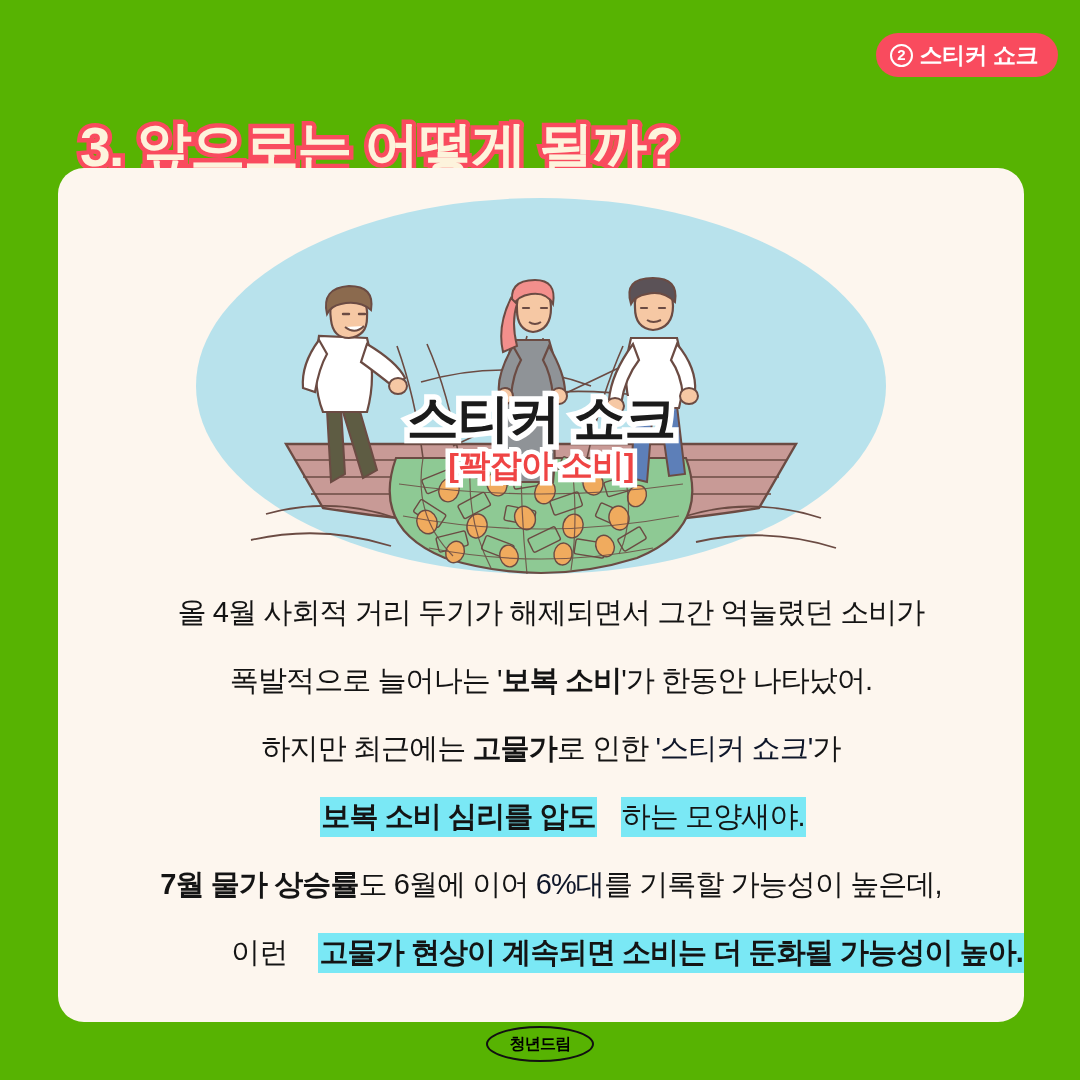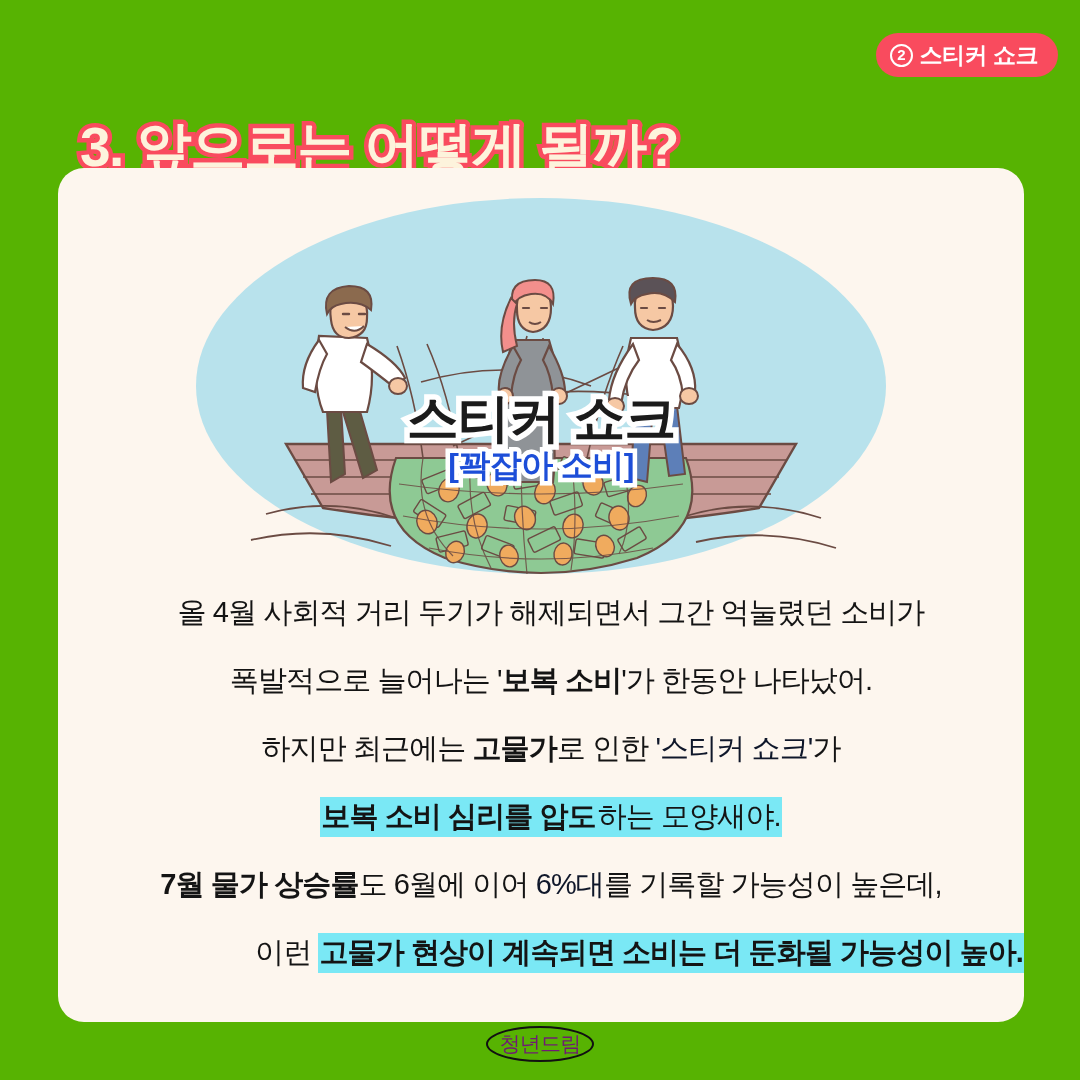--- a/index.html
+++ b/index.html
@@ -102,21 +102,21 @@
     -webkit-text-stroke: 11px #ffffff;
     paint-order: stroke fill;
     line-height: 1.06;
   }
   .illo-caption .line2 {
     display: block;
     margin-top: 2px;
     font-size: 32px;
     font-weight: bold;
     letter-spacing: -0.6px;
-    color: #1d4ed8;
+    color: #ef4444;
     -webkit-text-stroke: 9px #ffffff;
     paint-order: stroke fill;
     line-height: 1.1;
   }
 
   
   .body-copy {
     position: absolute;
     left: 0;
     right: 0;
@@ -131,38 +131,39 @@
     margin-bottom: 39px;
     white-space: nowrap;
     padding-left: 20px;
   }
   .copy-line:last-child { margin-bottom: 0; text-align: right; }
   .b  { font-weight: bold; }
   .red { color: #0f172a; font-weight: normal; }
   .hl {
     background: #7ae8f5;
     padding: 3px 1px 5px 1px;
+    margin-left: 24px;
   }
 
   
   .footer-logo {
     position: absolute;
     left: 50%;
     transform: translateX(-50%);
     bottom: 18px;
     width: 108px;
     height: 36px;
     border: 2.5px solid #111111;
     border-radius: 50%;
     display: flex;
     align-items: center;
     justify-content: center;
-    font-size: 21px;
-    font-weight: normal;
-    color: #701a75;
+    font-size: 16px;
+    font-weight: bold;
+    color: #000000;
     letter-spacing: -0.8px;
   }
 </style>
 </head>
 <body>
 
 <div class="card-root">
 
   <div class="badge">
     <span class="badge-num">2</span>

